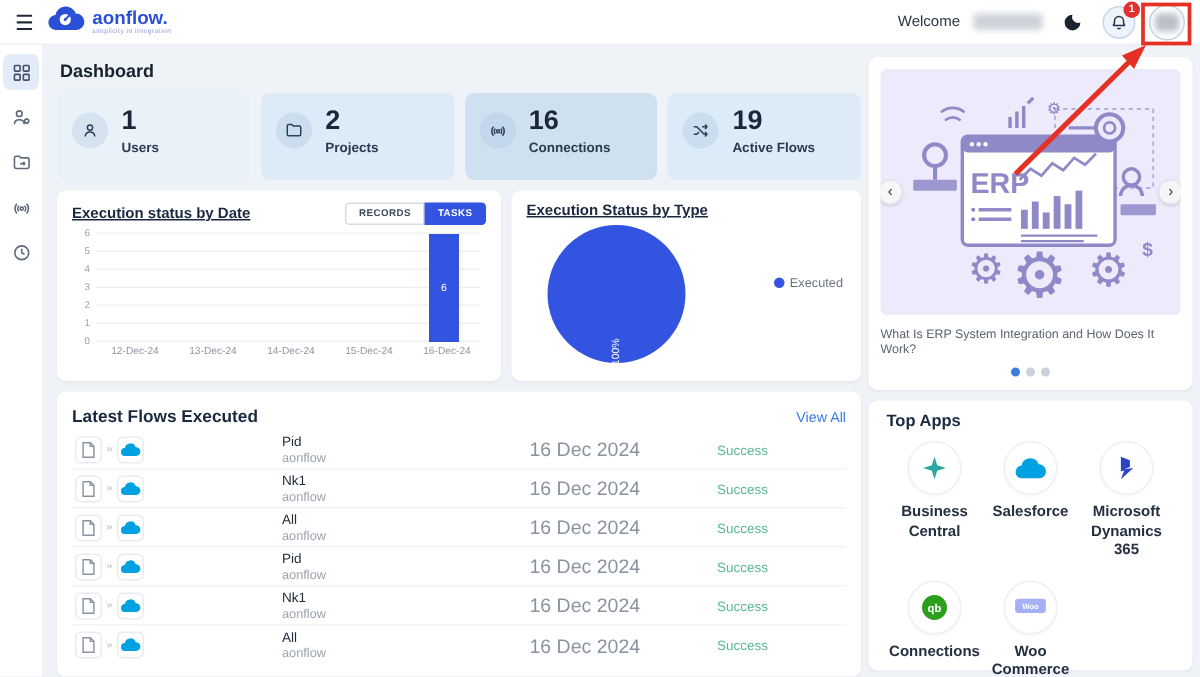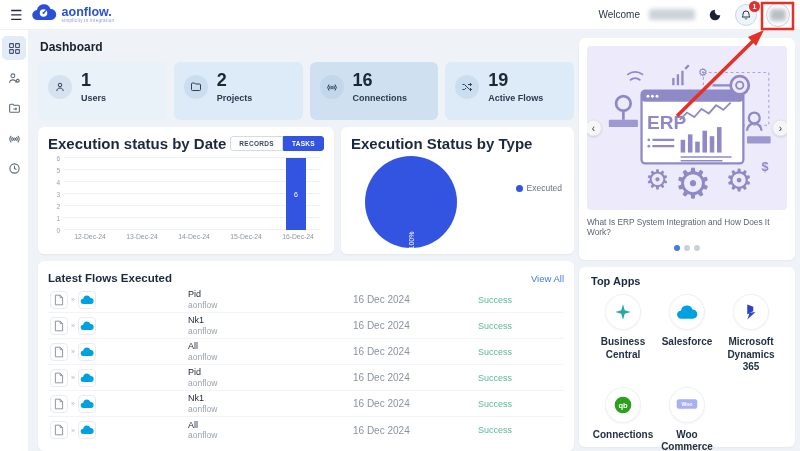--- a/index.html
+++ b/index.html
@@ -43,21 +43,21 @@
   .stat-card.c1 { background:#e9f1f9; } .stat-card.c2 { background:#dcebf7; }
   .stat-card.c3 { background:#cfe1f1; } .stat-card.c4 { background:#dcebf7; }
   .stat-icon { width:24px; height:24px; border-radius:50%; background:rgba(160,190,220,.28); display:flex; align-items:center; justify-content:center; margin-top:5px; }
   .stat-value { font-size:18px; font-weight:600; color:#1b2637; line-height:1.15; }
   .stat-label { font-size:9px; color:#2c3a4d; font-weight:600; margin-top:2px; }
   
   .charts-row { display:flex; gap:7px; margin-top:7px; height:127px; }
   .chart-date { width:296px; flex:none; padding:8px 10px; }
   .chart-type { flex:1; padding:8px 10px; position:relative; }
   .chart-head { display:flex; justify-content:space-between; align-items:center; }
-  .chart-title { font-size:15px; font-weight:bold; color:#1b2940; }
+  .chart-title { font-size:10px; font-weight:bold; color:#1b2940;text-decoration:underline; }
   .toggle { display:flex; }
   .tg { font-size:6.5px; font-weight:bold; padding:3px 8px; cursor:pointer; letter-spacing:.3px; }
   .tg.records { border:1px solid #d5dbe4; border-radius:3px 0 0 3px; color:#3c4a63; background:#fff; }
   .tg.tasks { border:1px solid #3354e0; border-radius:0 3px 3px 0; color:#fff; background:#3354e0; }
   .plot-wrap { position:relative; margin:6px 0 0 16px; height:72px; }
   .gline { position:absolute; left:0; right:4px; height:1px; background:#eef0f4; }
   .ylab { position:absolute; left:-14px; width:10px; text-align:right; font-size:6.5px; color:#98a1ad; transform:translateY(-50%); }
   .bar { position:absolute; width:20px; left:calc(90% - 12px); bottom:0; height:100%; background:#3354e0; display:flex; align-items:center; justify-content:center; }
   .bar-label { color:#fff; font-size:7px; }
   .xlabels { display:flex; margin:3px 0 0 16px; }
@@ -74,21 +74,21 @@
   .flows-title { font-size:11.5px; font-weight:bold; color:#1b2940; }
   .view-all { font-size:9.5px; color:#3b7de0; cursor:pointer; }
   .flow-row { display:flex; align-items:center; height:26px; border-bottom:1px solid #f2f4f8; cursor:pointer; }
   .flow-row:last-child { border-bottom:none; }
   .r-icons { width:140px; display:flex; align-items:center; gap:3px; padding-left:2px; }
   .app-chip { width:18px; height:18px; border:1px solid #e8ebf0; border-radius:4px; background:#fff; display:flex; align-items:center; justify-content:center; }
   .chev { font-size:7px; color:#b3bac4; }
   .r-name { width:165px; }
   .r-name .nm { font-size:9px; font-weight:normal; color:#222c3a; line-height:1.2; }
   .r-name .ap { font-size:8.5px; color:#9aa3af; line-height:1.2; }
-  .r-date { width:125px; font-size:10px; color:#8a93a0; }
+  .r-date { width:125px; font-size:13px; color:#8a93a0; }
   .r-status { width:58px; font-size:9px; color:#5cb895; }
   
   .carousel { height:222px; padding:8px; }
   .c-img { position:relative; height:164px; background:#edeafb; border-radius:4px; display:flex; align-items:center; justify-content:center; overflow:hidden; }
   .c-arrow { position:absolute; top:50%; transform:translateY(-50%); width:17px; height:17px; border-radius:50%;
     background:#f5f6f8; border:1px solid #e1e4ea; box-shadow:0 1px 2px rgba(0,0,0,.12); display:flex; align-items:center; justify-content:center;
     font-size:10px; color:#333; cursor:pointer; z-index:3; line-height:1; }
   .c-arrow.left { left:-2px; } .c-arrow.right { right:-2px; }
   .caption { font-size:8.3px; color:#5a6472; margin-top:7px; }
   .dots { display:flex; justify-content:center; gap:4px; margin-top:8px; }

